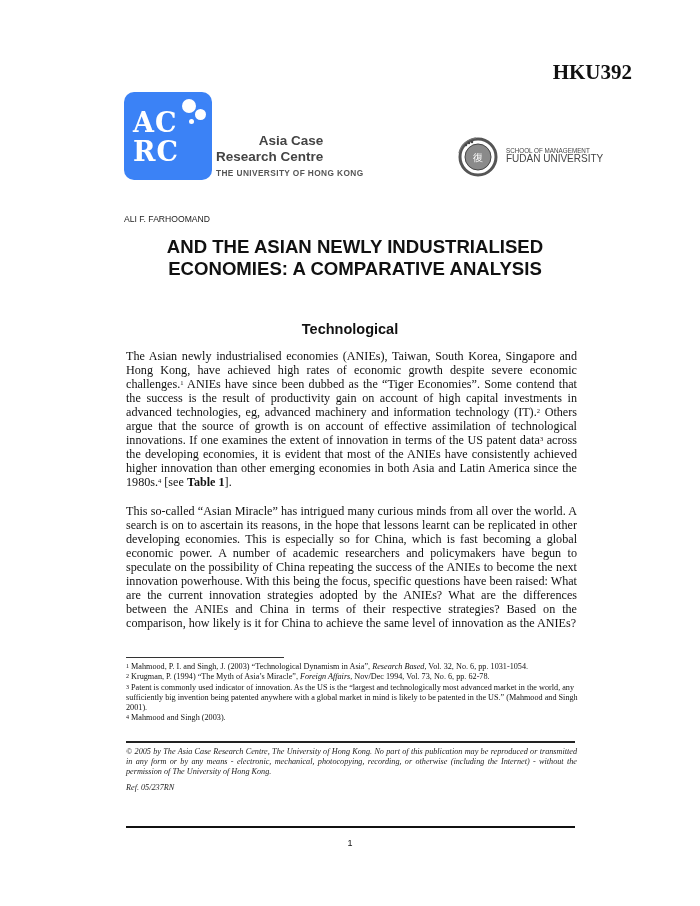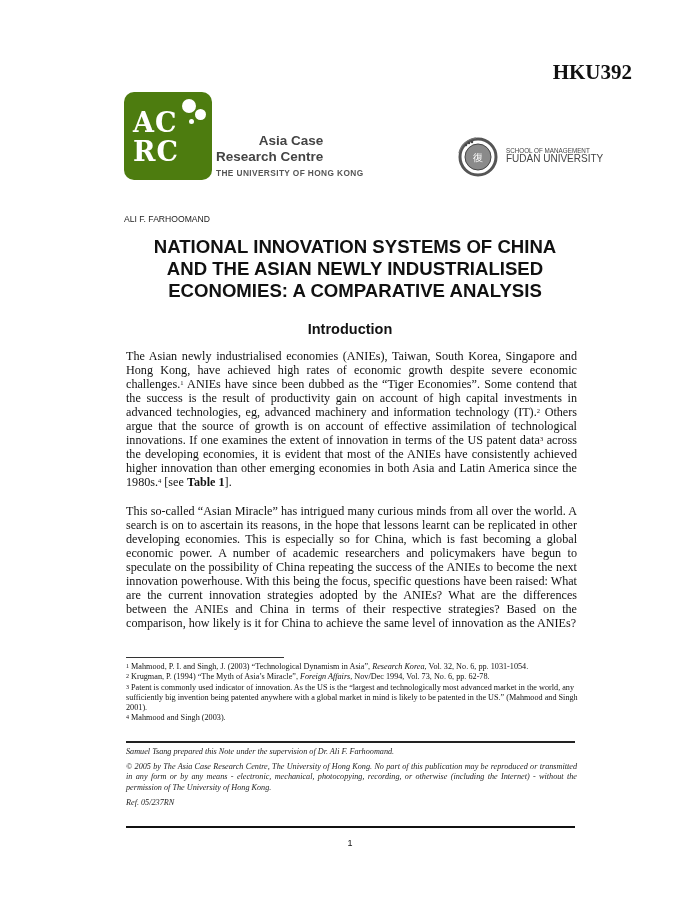--- a/index.html
+++ b/index.html
@@ -3,21 +3,21 @@
 <meta charset="utf-8">
 <style>
   html, body { margin:0; padding:0; background:#ffffff; }
   body { width:700px; height:906px; position:relative; overflow:hidden; color:#111; }
   .abs { position:absolute; }
   .sans { font-family: "Liberation Sans", sans-serif; }
   .serif { font-family: "Liberation Serif", serif; }
 
   #doc-code { right:68px; top:60px; font-size:21px; font-weight:bold;font-family:Liberation Serif, serif; }
 
-  #acrc-logo { left:124px; top:92px; width:88px; height:88px; background:#4d7c0f; border-radius:10px; }
+  #acrc-logo { left:124px; top:92px; width:88px; height:88px; background:#3b82f6; border-radius:10px; }
   #acrc-logo .letters { position:absolute; left:9px; top:16px; color:#fff; font-family:"DejaVu Serif", serif; font-weight:bold; font-size:27px; line-height:29px; letter-spacing:1px; }
   .bubble { position:absolute; border-radius:50%; background:#fff; }
   #acrc-name { left:216px; top:133px; color:#444; font-size:13.5px; font-weight:bold; line-height:16px;text-align:right; }
   #acrc-univ { left:216px; top:168px; color:#555; font-size:8.3px; font-weight:bold; letter-spacing:0.4px; }
 
   #fudan-seal { left:456px; top:135px; width:42px; height:42px; }
   #fudan-text { left:506px; top:147px; color:#444; font-size:6.3px; line-height:8px; }
   #fudan-text .l2 { font-size:10px; }
 
   #author { left:124px; top:206px; font-size:8.6px; color:#222;margin-top:8px; }
@@ -70,39 +70,37 @@
   <text x="22" y="26" font-size="10" text-anchor="middle" fill="#fff" font-family="DejaVu Serif, serif">復</text>
 </svg>
 <div class="abs sans" id="fudan-text">
   <div>SCHOOL OF MANAGEMENT</div>
   <div class="l2">FUDAN UNIVERSITY</div>
 </div>
 
 <div class="abs sans" id="author">ALI F. FARHOOMAND</div>
 
 <div class="abs sans" id="title">
-  <div>NATIONAL INNOVATION SYSTEMS OF CHINA</div>
   <div>AND THE ASIAN NEWLY INDUSTRIALISED</div>
   <div>ECONOMIES: A COMPARATIVE ANALYSIS</div>
 </div>
 
-<div class="abs sans" id="intro-heading">Introduction</div>
+<div class="abs sans" id="intro-heading">Technological</div>
 
 <div class="abs serif para" id="para-1"><span>The Asian newly industrialised economies (ANIEs), Taiwan, South Korea, Singapore and Hong Kong, have achieved high rates of economic growth despite severe economic challenges.</span><sup>1</sup><span>  ANIEs have since been dubbed as the “Tiger Economies”.  Some contend that the success is the result of productivity gain on account of high capital investments in advanced technologies, eg, advanced machinery and information technology (IT).</span><sup>2</sup><span>  Others argue that the source of growth is on account of effective assimilation of technological innovations.  If one examines the extent of innovation in terms of the US patent data</span><sup>3</sup><span> across the developing economies, it is evident that most of the ANIEs have consistently achieved higher innovation than other emerging economies in both Asia and Latin America since the 1980s.</span><sup>4</sup><span> [see </span><b>Table 1</b><span>].</span></div>
 
 <div class="abs serif para" id="para-2">This so-called “Asian Miracle” has intrigued many curious minds from all over the world.  A search is on to ascertain its reasons, in the hope that lessons learnt can be replicated in other developing economies.  This is especially so for China, which is fast becoming a global economic power.  A number of academic researchers and policymakers have begun to speculate on the possibility of China repeating the success of the ANIEs to become the next innovation powerhouse.  With this being the focus, specific questions have been raised: What are the current innovation strategies adopted by the ANIEs?  What are the differences between the ANIEs and China in terms of their respective strategies?  Based on the comparison, how likely is it for China to achieve the same level of innovation as the ANIEs?</div>
 
 <div class="abs" id="fn-rule"></div>
 <div class="abs serif" id="footnotes">
-  <div class="fn"><sup>1</sup><span> Mahmood, P. I. and Singh, J. (2003) “Technological Dynamism in Asia”, </span><i>Research Korea</i><span>, Vol. 32, No. 6, pp. 1031-1054.</span></div>
+  <div class="fn"><sup>1</sup><span> Mahmood, P. I. and Singh, J. (2003) “Technological Dynamism in Asia”, </span><i>Research Based</i><span>, Vol. 32, No. 6, pp. 1031-1054.</span></div>
   <div class="fn"><sup>2</sup><span> Krugman, P. (1994) “The Myth of Asia’s Miracle”, </span><i>Foreign Affairs</i><span>, Nov/Dec 1994, Vol. 73, No. 6, pp. 62-78.</span></div>
   <div class="fn"><sup>3</sup><span> Patent is commonly used indicator of innovation.  As the US is the “largest and technologically most advanced market in the world, any sufficiently big invention being patented anywhere with a global market in mind is likely to be patented in the US.” (Mahmood and Singh 2001).</span></div>
   <div class="fn"><sup>4</sup><span> Mahmood and Singh (2003).</span></div>
 </div>
 
 <div class="abs" id="rule-1"></div>
 <div class="abs serif" id="credits">
-  <p>Samuel Tsang prepared this Note under the supervision of Dr. Ali F. Farhoomand.</p>
   <p>© 2005 by The Asia Case Research Centre, The University of Hong Kong.  No part of this publication may be reproduced or transmitted in any form or by any means - electronic, mechanical, photocopying, recording, or otherwise (including the Internet) - without the permission of The University of Hong Kong.</p>
   <p>Ref. 05/237RN</p>
 </div>
 <div class="abs" id="rule-2"></div>
 <div class="abs sans" id="page-number">1</div>
 
 </body></html>

